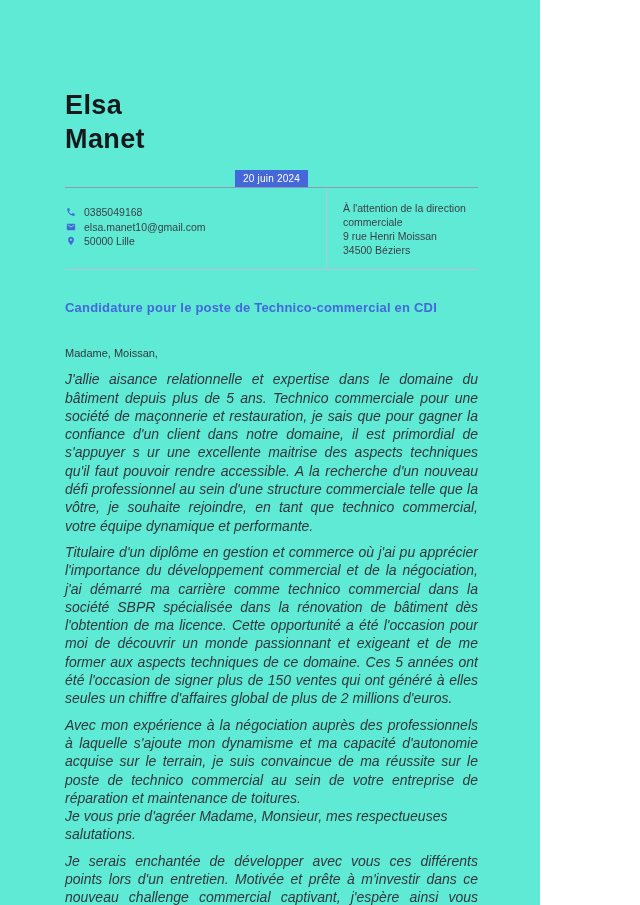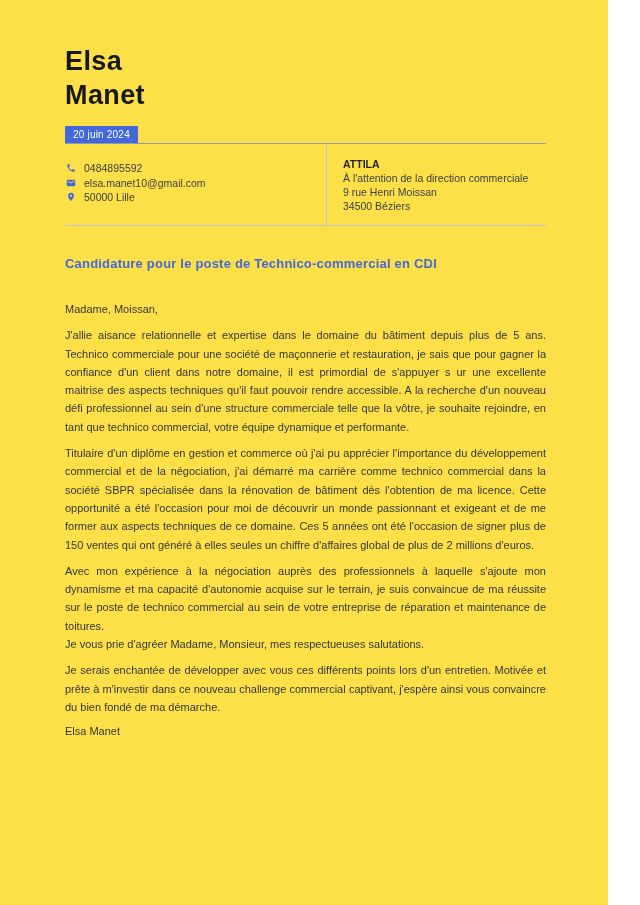--- a/index.html
+++ b/index.html
@@ -10,31 +10,31 @@
     --line-soft:#b8c2d9;
   }
   *{margin:0;padding:0;box-sizing:border-box;}
   html,body{background:#ffffff;}
   body{
     width:640px;height:905px;
     font-family:"Liberation Sans","DejaVu Sans",sans-serif;
     color:var(--body);
     overflow:hidden;
   }
-  .page{width:608px;height:905px;background:#fde047;padding:44px 62px 0 65px;}
+  .page{width:540px;height:905px;background:#5eead4;padding:88px 62px 0 65px;}
 
   
   .name{
     color:var(--ink);
     font-size:27px;font-weight:700;line-height:34px;letter-spacing:.4px;
   }
   .name span{display:block;}
 
   
-  .date-row{display:flex;justify-content:flex-start;margin-top:14px;}
+  .date-row{display:flex;justify-content:center;margin-top:14px;}
   .date-badge{
     background:var(--accent);color:#ffffff;
     font-size:10px;line-height:12px;padding:3px 8px 2px 8px;
     letter-spacing:.2px;
   }
 
   
   .info-band{
     display:flex;
     border-top:1px solid var(--line-strong);
@@ -58,23 +58,24 @@
 
   
   .subject{
     margin-top:29px;
     color:var(--accent);
     font-size:13px;font-weight:700;line-height:17px;letter-spacing:.2px;
   }
   .salutation{margin-top:28px;font-size:11px;line-height:18.3px;}
   .para{
     margin-top:8px;
-    font-size:11px;line-height:18.3px;
+    font-size:14px;line-height:18.3px;
     text-align:justify;
     color:var(--body);
+    font-style:italic;
   }
   .para.closing{margin-top:0;text-align:left;}
   .signature{margin-top:6px;font-size:11px;line-height:18.3px;color:var(--body);}
 </style>
 </head>
 <body>
 
 <div class="page">
 
   <h1 class="name">
@@ -87,41 +88,40 @@
   </div>
 
   <section class="info-band">
     <div class="contact-col">
       <div class="contact-row">
         <span class="contact-icon">
           <svg viewBox="0 0 24 24">
               <path d="M6.62 10.79c1.44 2.83 3.76 5.14 6.59 6.59l2.2-2.2c.27-.27.67-.36 1.02-.24 1.12.37 2.33.57 3.57.57.55 0 1 .45 1 1V20c0 .55-.45 1-1 1-9.39 0-17-7.61-17-17 0-.55.45-1 1-1h3.5c.55 0 1 .45 1 1 0 1.25.2 2.45.57 3.57.11.35.03.74-.25 1.02l-2.2 2.2z"></path>
             </svg>
         </span>
-        <span class="contact-text">0484895592</span>
+        <span class="contact-text">0385049168</span>
       </div>
       <div class="contact-row">
         <span class="contact-icon">
           <svg viewBox="0 0 24 24">
               <path d="M20 4H4c-1.1 0-2 .9-2 2v12c0 1.1.9 2 2 2h16c1.1 0 2-.9 2-2V6c0-1.1-.9-2-2-2zm0 4l-8 5-8-5V6l8 5 8-5v2z"></path>
             </svg>
         </span>
         <span class="contact-text">elsa.manet10@gmail.com</span>
       </div>
       <div class="contact-row">
         <span class="contact-icon">
           <svg viewBox="0 0 24 24">
               <path d="M12 2C8.13 2 5 5.13 5 9c0 5.25 7 13 7 13s7-7.75 7-13c0-3.87-3.13-7-7-7zm0 9.5c-1.38 0-2.5-1.12-2.5-2.5s1.12-2.5 2.5-2.5 2.5 1.12 2.5 2.5-1.12 2.5-2.5 2.5z"></path>
             </svg>
         </span>
         <span class="contact-text">50000 Lille</span>
       </div>
     </div>
     <div class="recipient-col">
-      <div class="recipient-company">ATTILA</div>
       <div class="recipient-line">À l'attention de la direction commerciale</div>
       <div class="recipient-line">9 rue Henri Moissan</div>
       <div class="recipient-line">34500 Béziers</div>
     </div>
   </section>
 
   <main>
     <h2 class="subject">Candidature pour le poste de Technico-commercial en CDI</h2>
     <p class="salutation">Madame, Moissan,</p>
     <p class="para">J'allie aisance relationnelle et expertise dans le domaine du bâtiment depuis plus de 5 ans. Technico commerciale pour une société de maçonnerie et restauration, je sais que pour gagner la confiance d'un client dans notre domaine, il est primordial de s'appuyer s ur une excellente maitrise des aspects techniques qu'il faut pouvoir rendre accessible. A la recherche d'un nouveau défi professionnel au sein d'une structure commerciale telle que la vôtre, je souhaite rejoindre, en tant que technico commercial, votre équipe dynamique et performante.</p>

